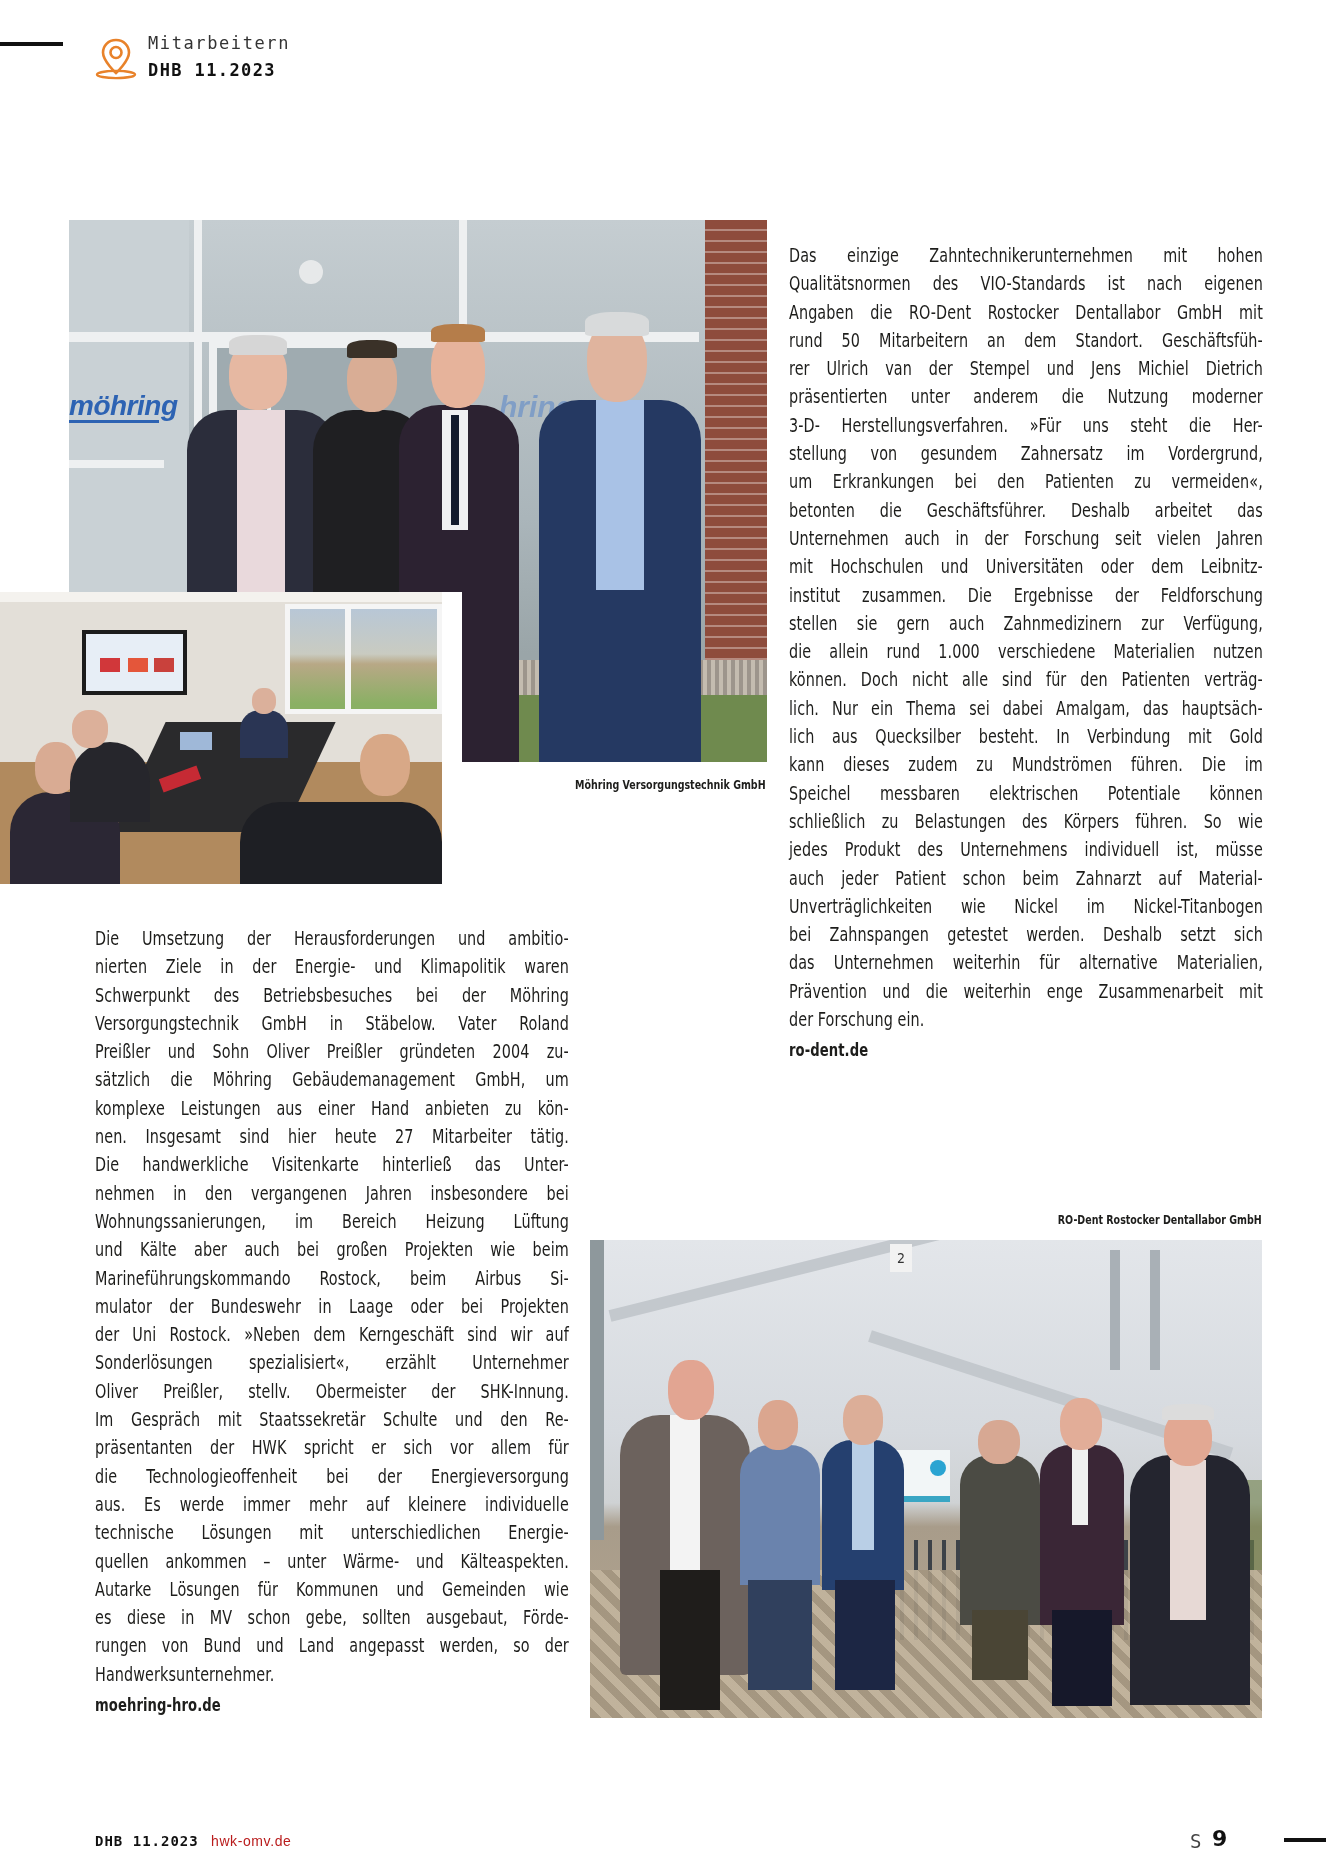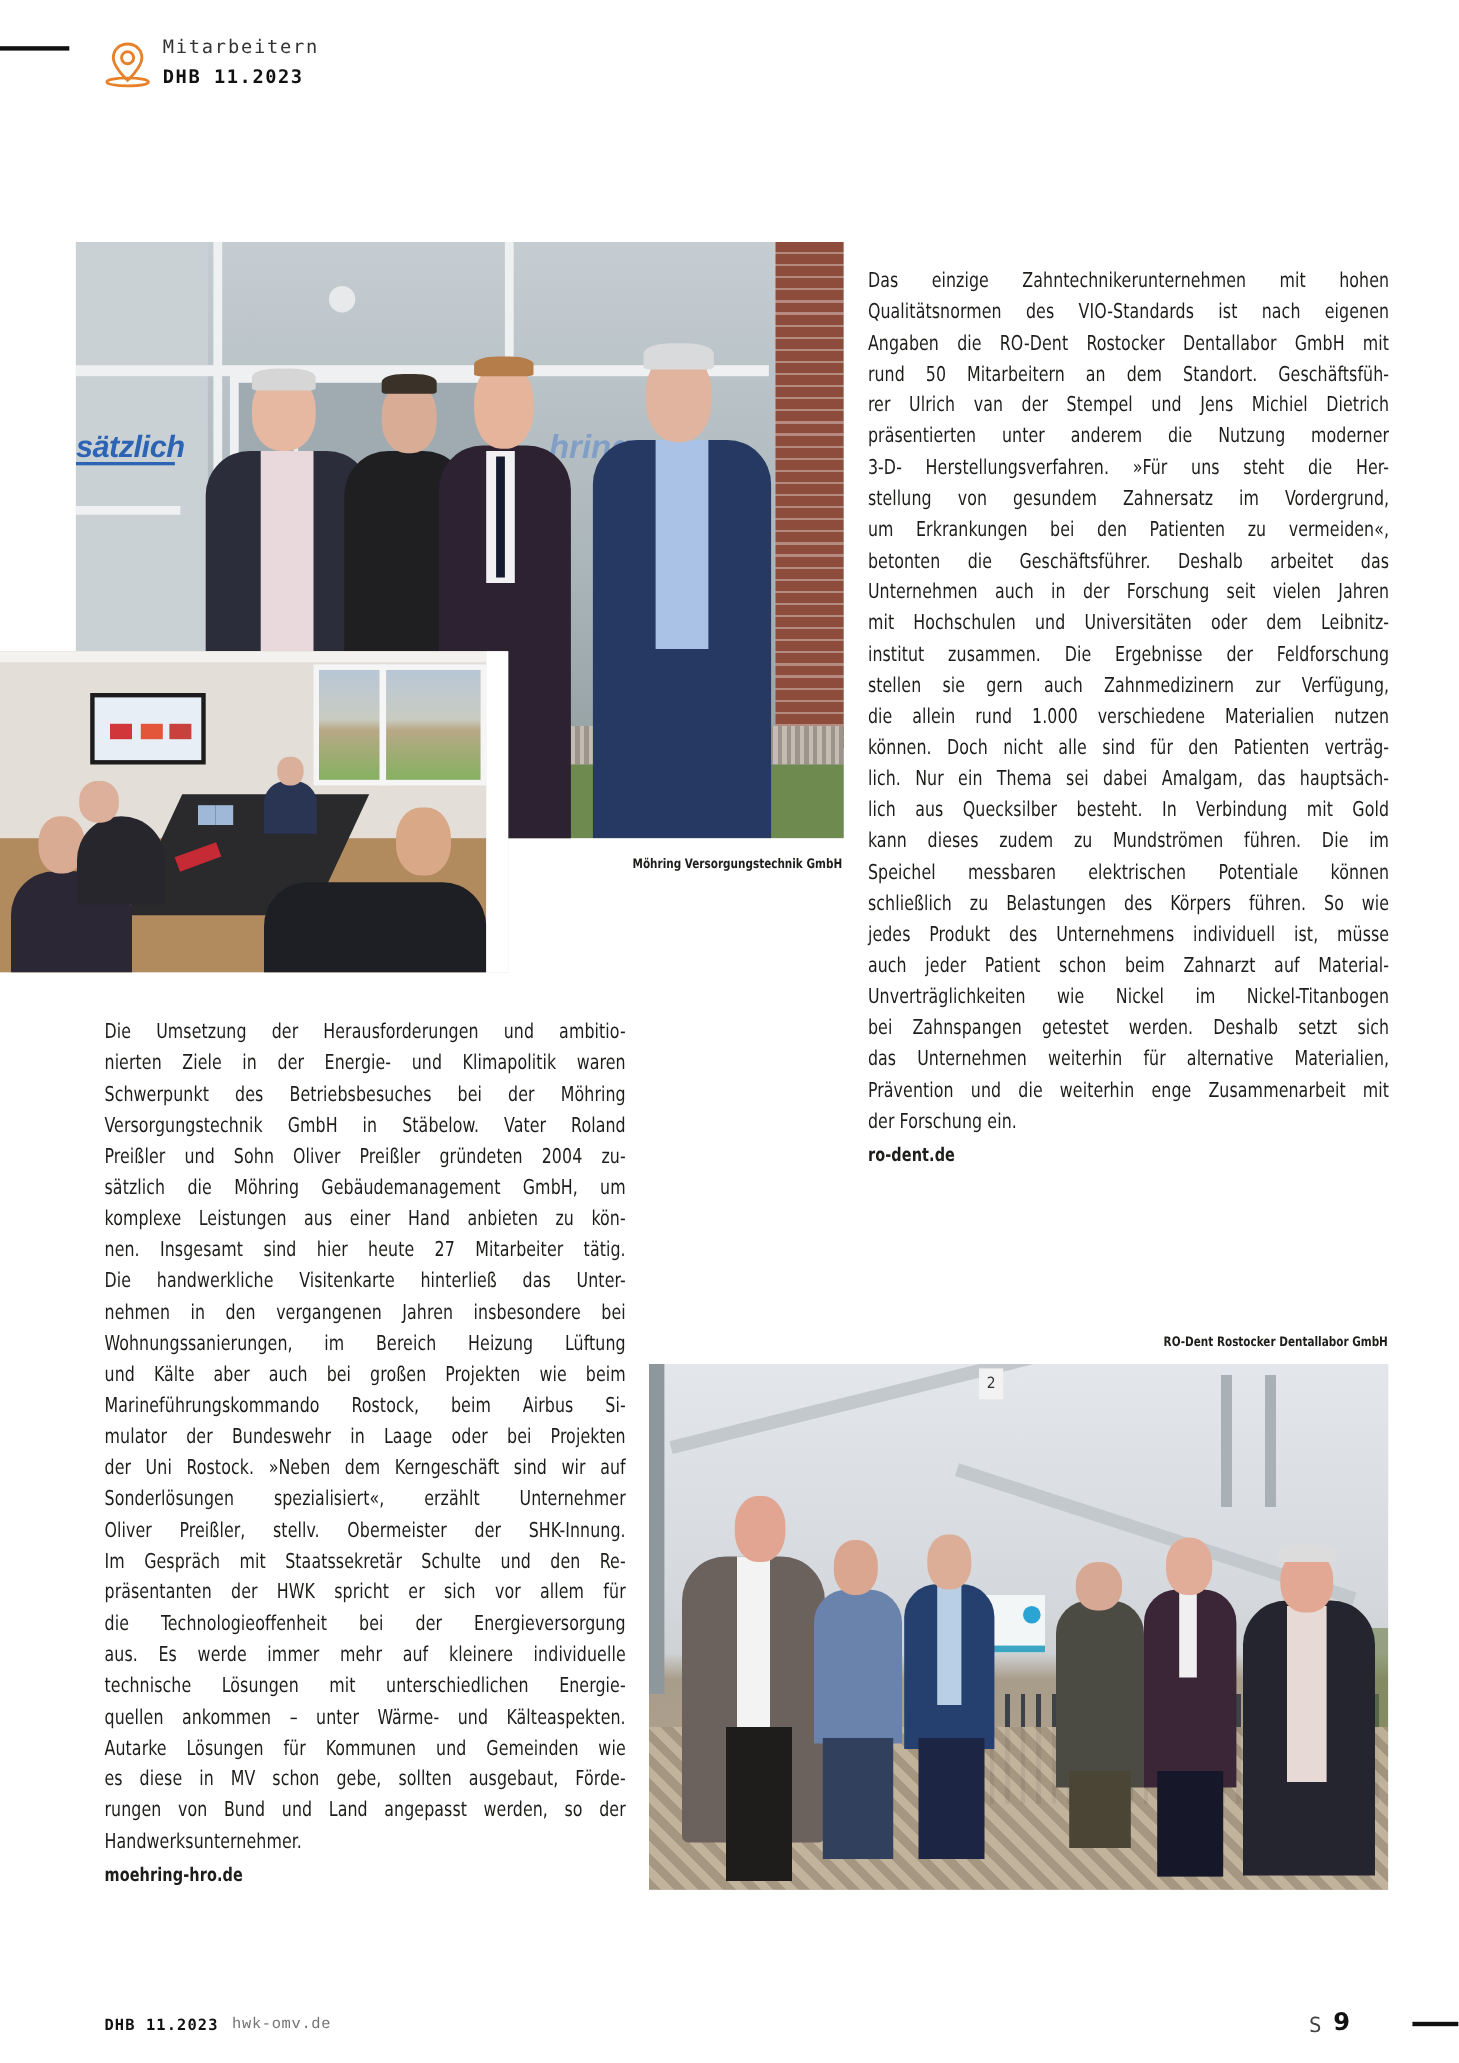--- a/index.html
+++ b/index.html
@@ -30,21 +30,21 @@
   .col-right { left: 789px; top: 242px; width: 474px; }
   .col-left { left: 95px; top: 925px; width: 474px; }
   .col .line { display: block; text-align: justify; text-align-last: justify; white-space: nowrap; overflow: visible; }
   .col .line.last { text-align-last: left; }
   .col .web { display: block; font-weight: bold; font-size: 17px; margin-top: 2px; }
 
   .txt { font-family: "DejaVu Sans Condensed", "Liberation Sans Narrow", "Liberation Sans", sans-serif; transform: scaleX(0.86); transform-origin: left top; width: 551px; }
 
   
   .ftr-issue { position: absolute; left: 95px; top: 1833px; font-family: "DejaVu Sans Mono", "Liberation Mono", monospace; font-size: 14px; font-weight: bold; letter-spacing: 1px; color: #111; }
-  .ftr-site { position: absolute; left: 211px; top: 1833px; font-family: Liberation Mono, monospace; font-size: 14px; letter-spacing: 0.6px; color: #737373; }
+  .ftr-site { position: absolute; left: 211px; top: 1833px; font-family: Liberation Sans, sans-serif; font-size: 14px; letter-spacing: 0.6px; color: #b91c1c; }
   .ftr-s { position: absolute; left: 1190px; top: 1830px; font-family: "DejaVu Sans Mono", "Liberation Mono", monospace; font-size: 19px; color: #444; }
   .ftr-num { position: absolute; left: 1212px; top: 1826px; font-family: "DejaVu Sans", sans-serif; font-size: 22px; font-weight: bold; color: #111; }
   .ftr-rule { position: absolute; left: 1284px; top: 1838px; width: 42px; height: 4px; background: #111; }
 </style>
 </head>
 <body>
 
 <div class="hdr-rule"></div>
 <svg class="hdr-icon" viewBox="0 0 44 44">
   <path d="M22 4 C14 4 9 10 9 16.5 C9 25 22 37 22 37 C22 37 35 25 35 16.5 C35 10 30 4 22 4 Z" fill="none" stroke="#e8822a" stroke-width="2.6"></path>
@@ -61,21 +61,21 @@
   <div class="shp" style="left:125px;top:0;width:8px;height:360px;background:#eef0f1;"></div>
   <div class="shp" style="left:0;top:112px;width:630px;height:10px;background:#eef0f1;"></div>
   <div class="shp" style="left:0;top:240px;width:95px;height:8px;background:#eef0f1;"></div>
   <div class="shp" style="left:390px;top:0;width:8px;height:420px;background:#eef0f1;"></div>
   <div class="shp" style="left:140px;top:120px;width:250px;height:320px;border:8px solid #eef0f1;background:#9fabb0;"></div>
   <div class="shp" style="left:198px;top:130px;width:4px;height:300px;background:#eef0f1;"></div>
   <div class="shp" style="left:230px;top:40px;width:24px;height:24px;border-radius:50%;background:#e7e9ea;"></div>
 
   <div class="shp" style="left:636px;top:0;width:62px;height:460px;background:repeating-linear-gradient(0deg,#8e4c3c 0 9px,#b58a7f 9px 11px);"></div>
 
-  <div class="shp" style="left:0;top:170px;font-family:'Liberation Sans',sans-serif;font-weight:bold;font-style:italic;font-size:28px;color:#2d63b3;letter-spacing:-0.5px;">sätzlich</div>
+  <div class="shp" style="left:0;top:170px;font-family:'Liberation Sans',sans-serif;font-weight:bold;font-style:italic;font-size:28px;color:#2d63b3;letter-spacing:-0.5px;">möhring</div>
   <div class="shp" style="left:0;top:200px;width:90px;height:3px;background:#2d63b3;"></div>
   <div class="shp" style="left:430px;top:170px;font-family:'Liberation Sans',sans-serif;font-weight:bold;font-style:italic;font-size:30px;color:#6b91c8;opacity:.7;">hring</div>
 
   <div class="shp" style="left:390px;top:440px;width:308px;height:35px;background:repeating-linear-gradient(90deg,#9d958c 0 4px,#c4bcb0 4px 8px);"></div>
   <div class="shp" style="left:390px;top:475px;width:308px;height:67px;background:#6f8a4e;"></div>
 
   <div class="shp" style="left:118px;top:190px;width:150px;height:360px;background:#2b2d3b;border-radius:40px 40px 0 0;"></div>
   <div class="shp" style="left:168px;top:190px;width:48px;height:360px;background:#e9d9dc;"></div>
   <div class="shp" style="left:160px;top:120px;width:58px;height:70px;background:#e6b8a2;border-radius:45%;"></div>
   <div class="shp" style="left:160px;top:115px;width:58px;height:20px;background:#d6d6d6;border-radius:40% 40% 10% 10%;"></div>

